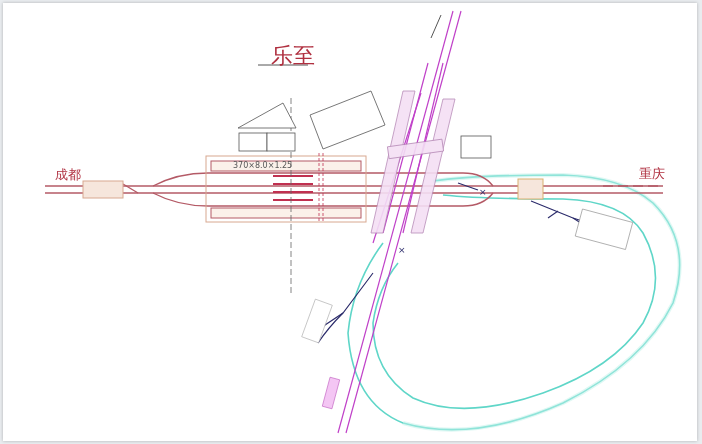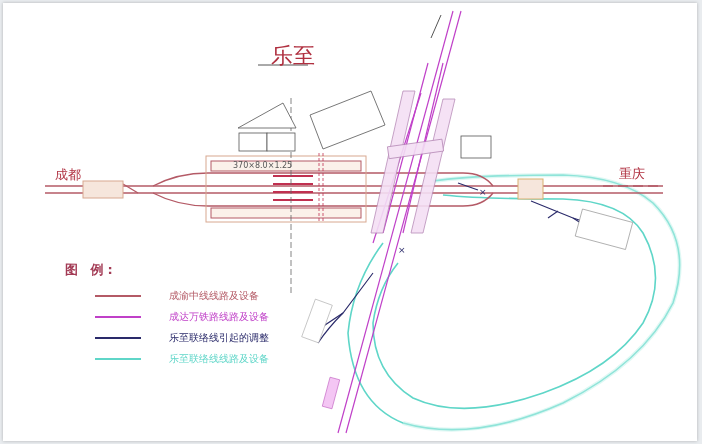--- a/index.html
+++ b/index.html
@@ -113,35 +113,16 @@
     </g>
     <text x="395" y="250" fill="#2a2a6a" font-size="9">×</text>
     <text x="476" y="192" fill="#2a2a6a" font-size="9">×</text>
     <rect x="575" y="212" width="52" height="28" fill="#fff" stroke="#888" stroke-width="0.6" transform="rotate(15 600 226)"></rect>
     <rect x="305" y="298" width="18" height="40" fill="#fff" stroke="#aaa" stroke-width="0.6" transform="rotate(20 314 318)"></rect>
     <rect x="323" y="375" width="10" height="30" fill="#f4c6f4" stroke="#c060c0" stroke-width="0.6" transform="rotate(15 328 390)"></rect>
   </svg>
 
   <div class="station-title">乐至</div>
   <div class="dir-label" style="left:52px;top:163px;">成都</div>
-  <div class="dir-label" style="left:616px;top:162px;">重庆</div>
+  <div class="dir-label" style="left:636px;top:162px;">重庆</div>
   <div class="dir-label" style="left:230px;top:158px;font-size:8px;color:#555;">370×8.0×1.25</div>
 
-  <div class="legend">
-    <div class="legend-title">图 例:</div>
-    <div class="legend-item">
-      <div class="legend-swatch" style="background:#b45a66"></div>
-      <span class="legend-label" style="color:#b45a66">成渝中线线路及设备</span>
-    </div>
-    <div class="legend-item">
-      <div class="legend-swatch" style="background:#c040c8"></div>
-      <span class="legend-label" style="color:#c040c8">成达万铁路线路及设备</span>
-    </div>
-    <div class="legend-item">
-      <div class="legend-swatch" style="background:#2a2a6a"></div>
-      <span class="legend-label" style="color:#2a2a6a">乐至联络线引起的调整</span>
-    </div>
-    <div class="legend-item">
-      <div class="legend-swatch" style="background:#5fd6c8"></div>
-      <span class="legend-label" style="color:#5fd6c8">乐至联络线线路及设备</span>
-    </div>
-  </div>
 </div>
 
 </body></html>

